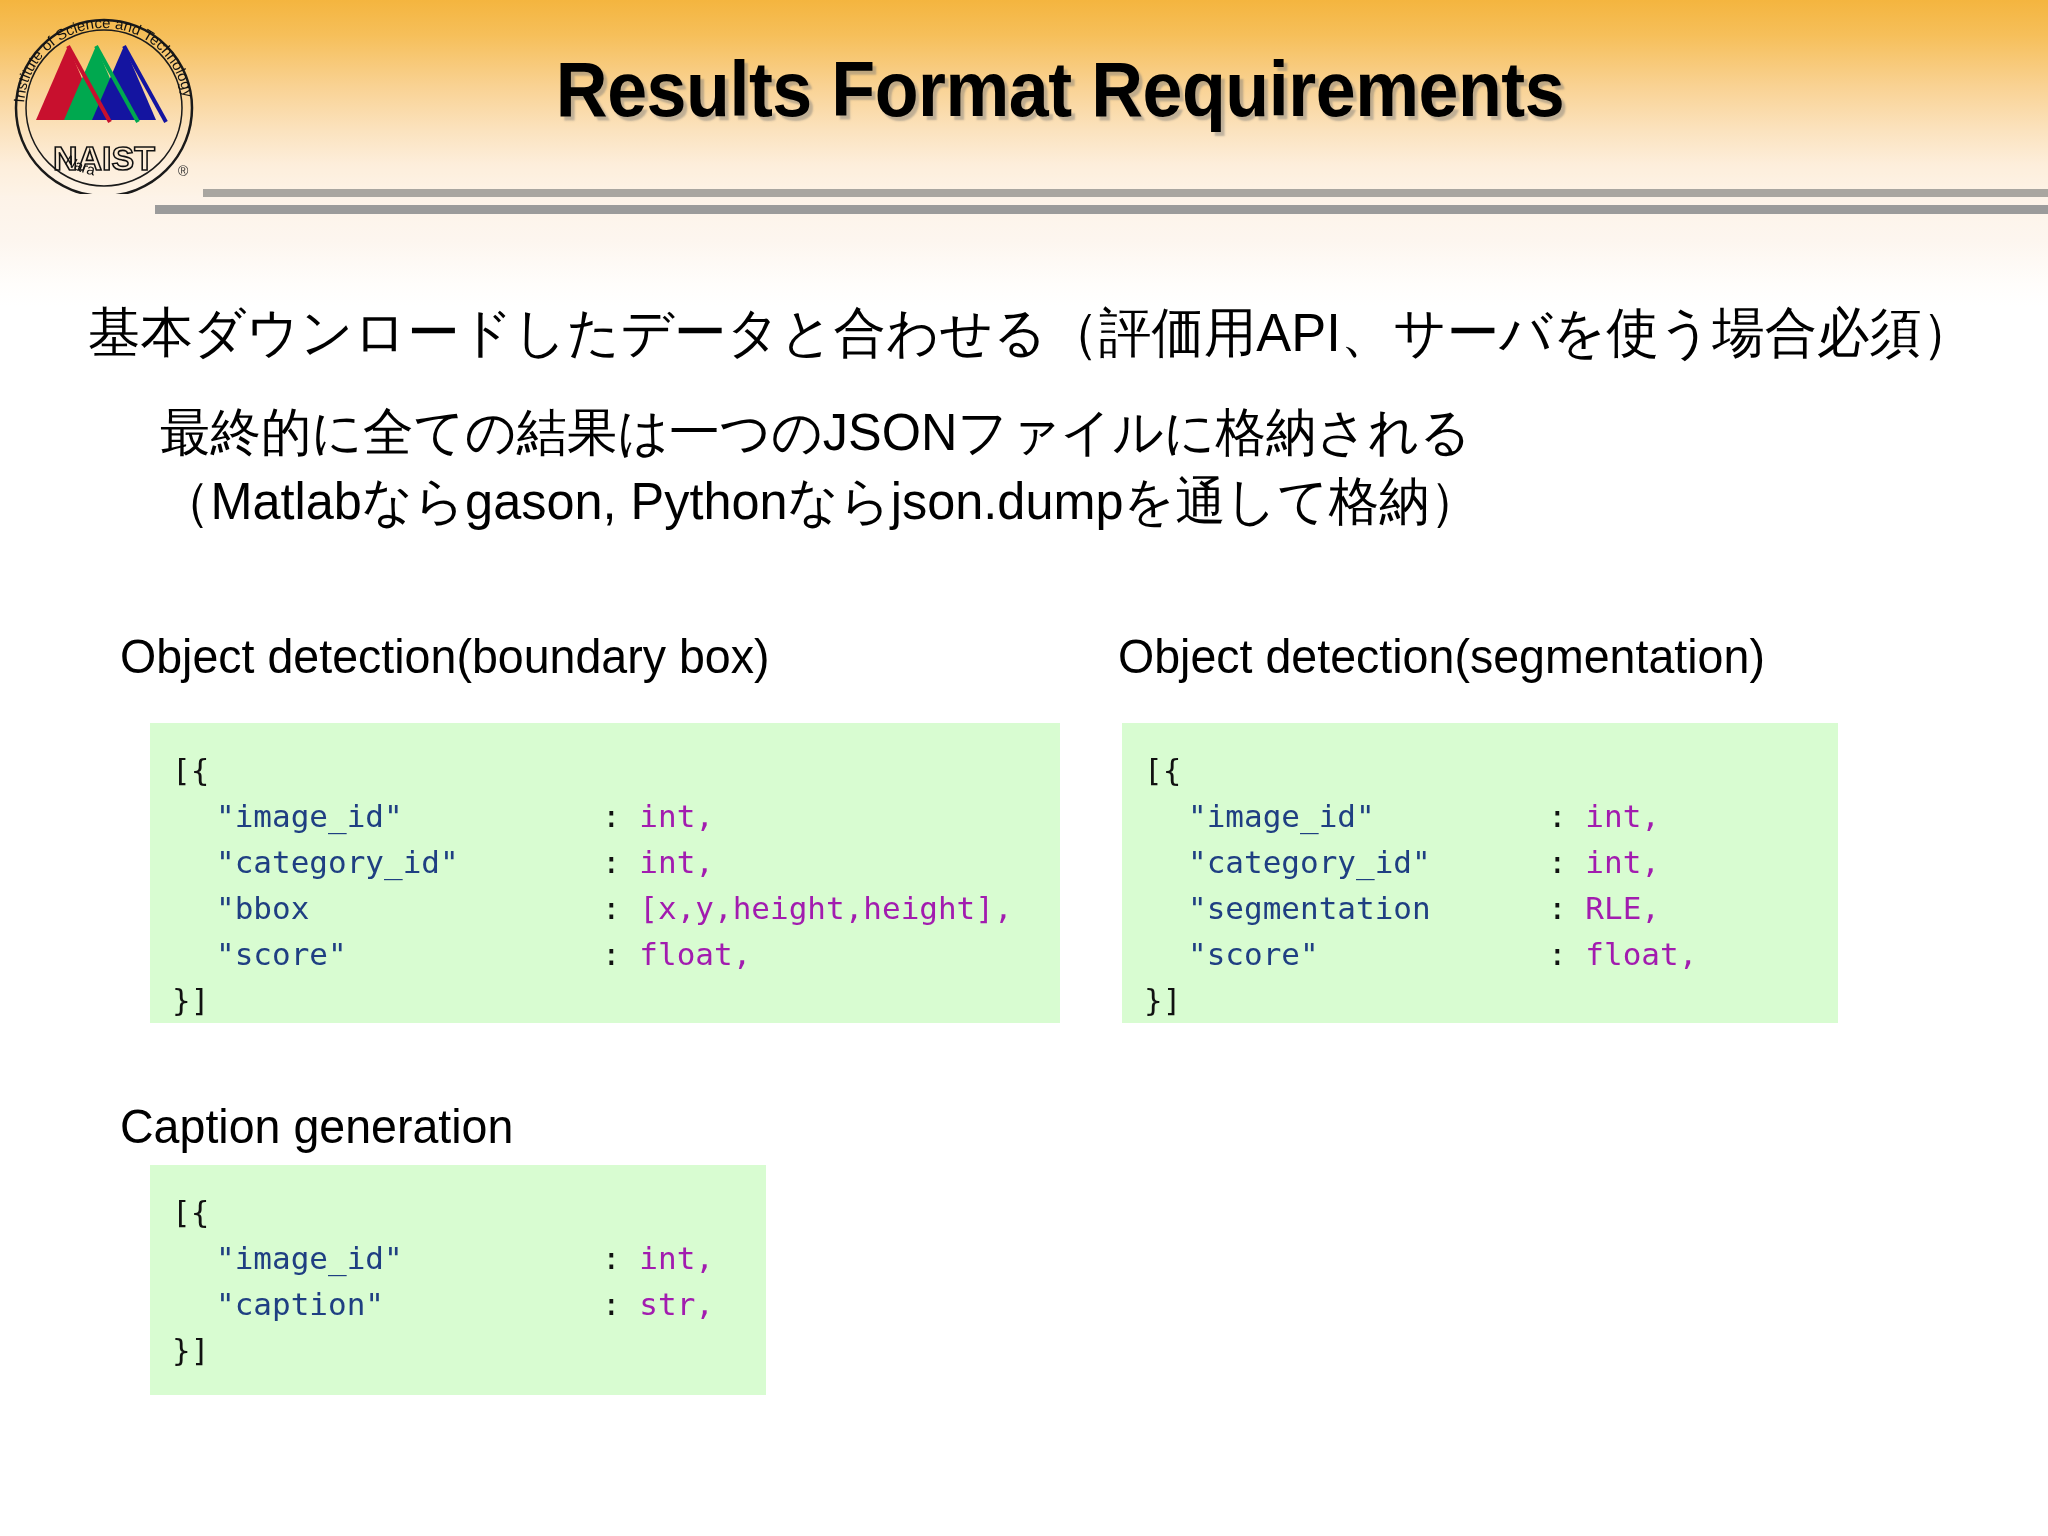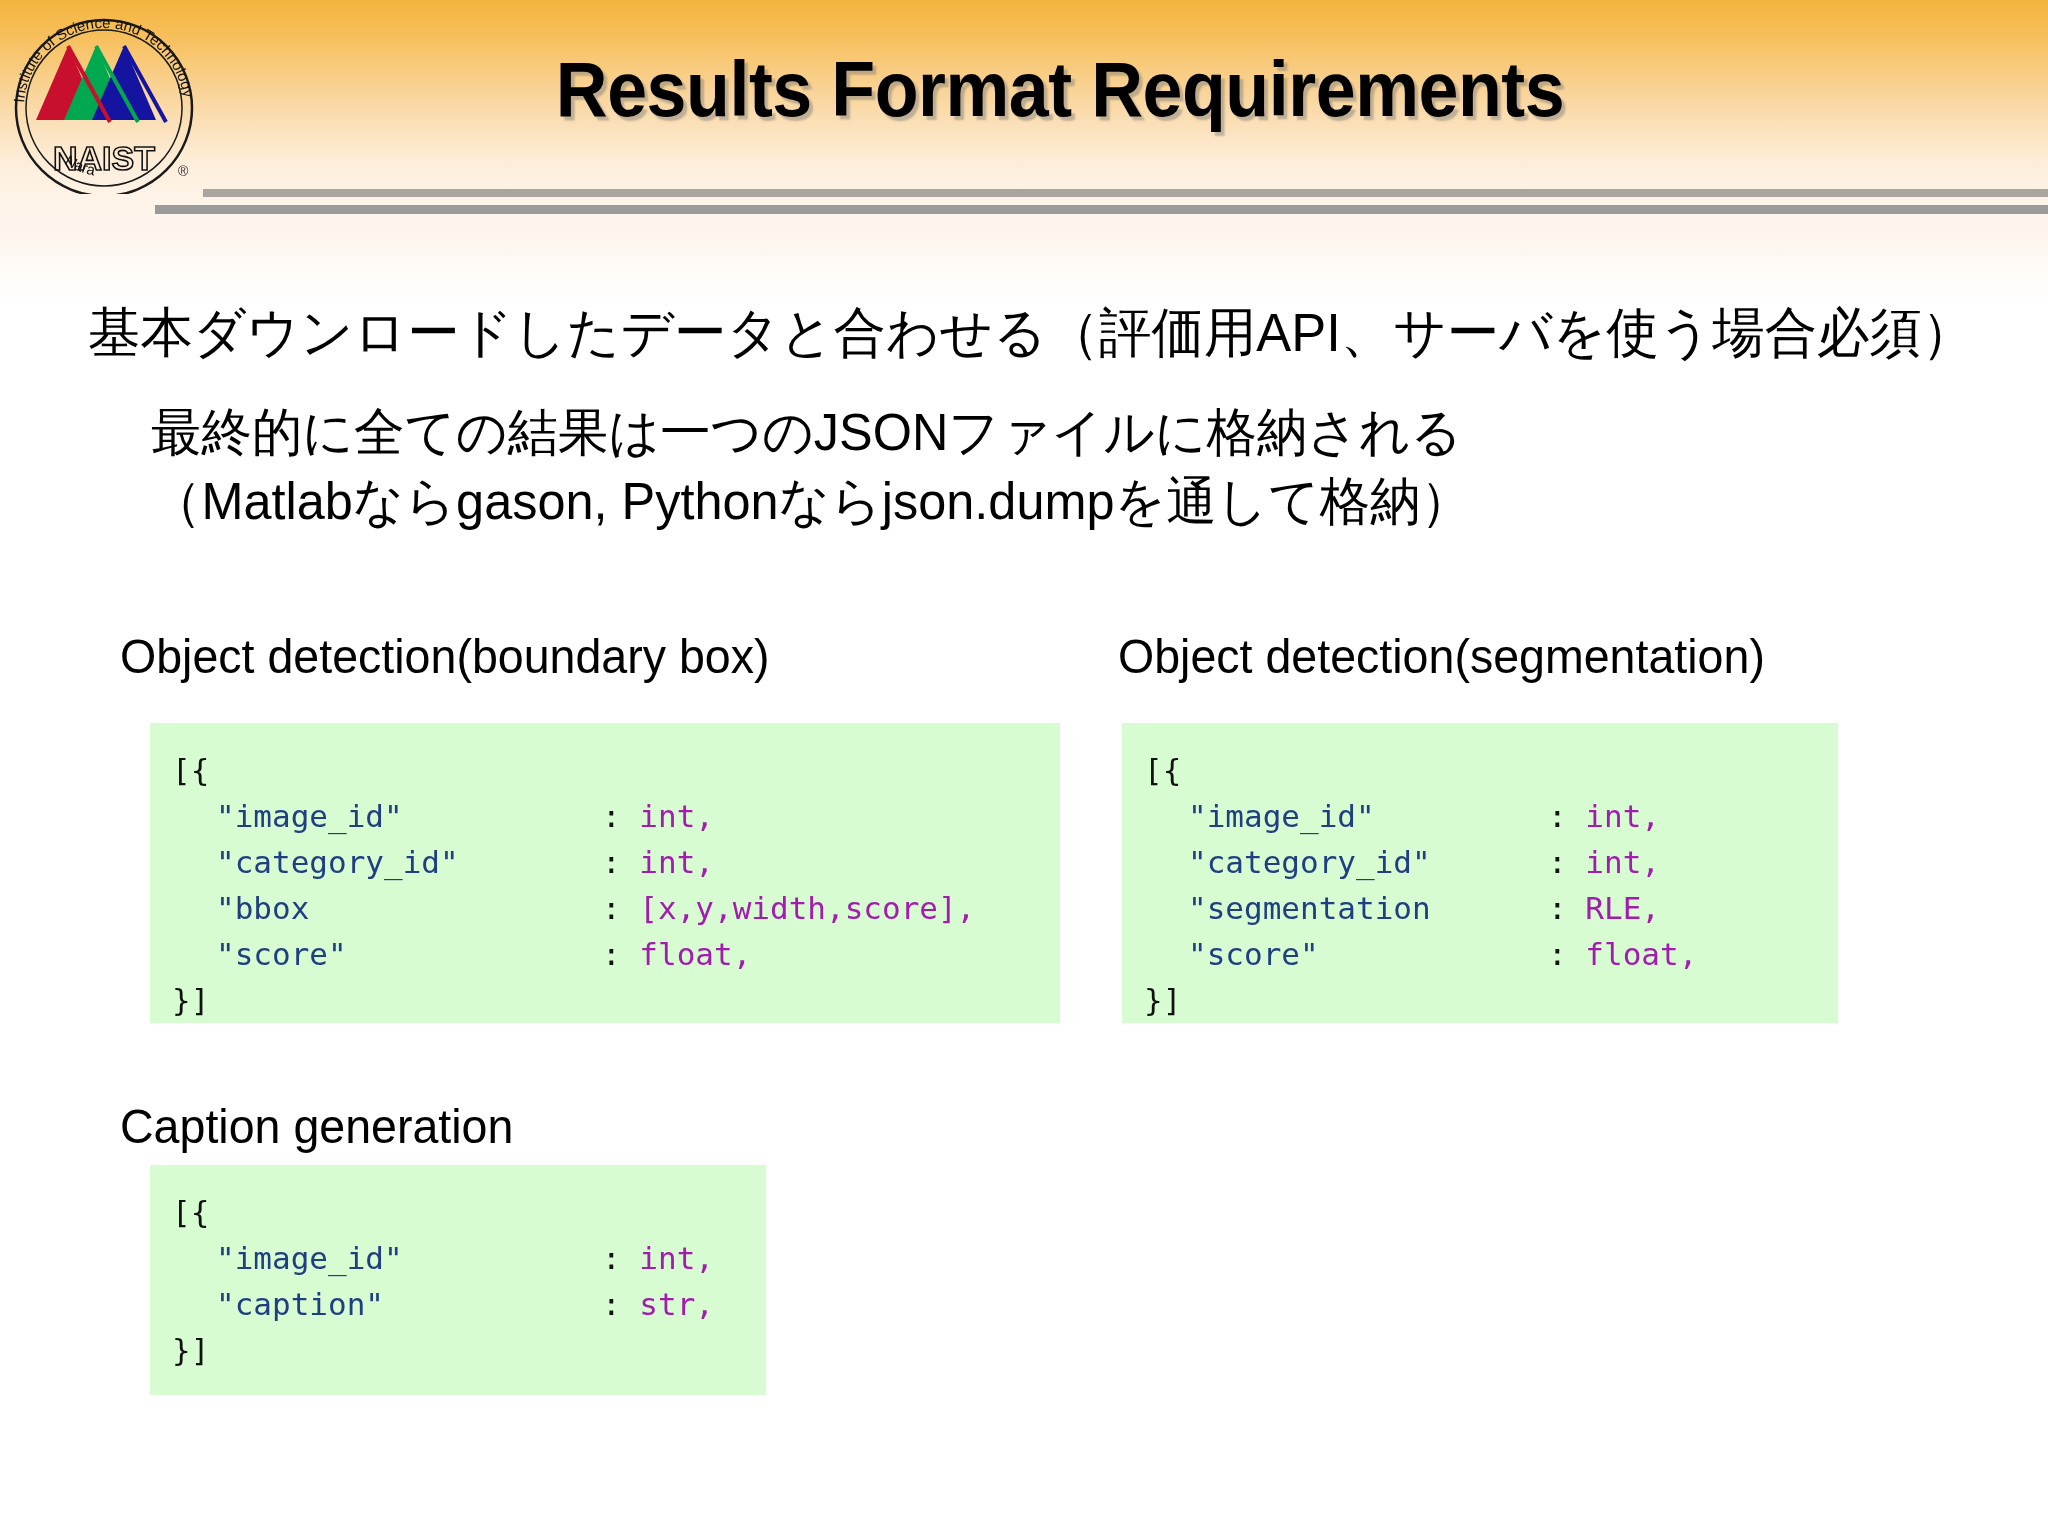--- a/index.html
+++ b/index.html
@@ -88,21 +88,21 @@
     left: 88px;
     top: 297px;
     font-size: 54px;
     color: #000000;
     white-space: nowrap;
     transform: scaleX(0.97);
     transform-origin: left top;
   }
   .jp-block-2 {
     position: absolute;
-    left: 151px;
+    left: 160px;
     top: 398px;
     font-size: 52px;
     color: #000000;
     line-height: 1.32;
     white-space: nowrap;
   }
   .jp-block-2 div { transform: scaleX(0.97); transform-origin: left top; }
 
   
   .sec-head {
@@ -187,21 +187,21 @@
   <div>最終的に全ての結果は一つのJSONファイルに格納される</div>
   <div>（Matlabならgason, Pythonならjson.dumpを通して格納）</div>
 </div>
 
 <div class="sec-head" id="head-bbox">Object detection(boundary box)</div>
 
 <div class="code-block" id="code-bbox">
   <div class="code-line"><span class="c-brace">[{</span></div>
   <div class="code-line"><span class="indent"></span><span class="c-key kw-col">"image_id"</span><span class="c-colon">:</span> <span class="c-val">int,</span></div>
   <div class="code-line"><span class="indent"></span><span class="c-key kw-col">"category_id"</span><span class="c-colon">:</span> <span class="c-val">int,</span></div>
-  <div class="code-line"><span class="indent"></span><span class="c-key kw-col">"bbox</span><span class="c-colon">:</span> <span class="c-val">[x,y,width,score],</span></div>
+  <div class="code-line"><span class="indent"></span><span class="c-key kw-col">"bbox</span><span class="c-colon">:</span> <span class="c-val">[x,y,height,height],</span></div>
   <div class="code-line"><span class="indent"></span><span class="c-key kw-col">"score"</span><span class="c-colon">:</span> <span class="c-val">float,</span></div>
   <div class="code-line"><span class="c-brace">}]</span></div>
 </div>
 
 <div class="sec-head" id="head-seg">Object detection(segmentation)</div>
 
 <div class="code-block" id="code-seg">
   <div class="code-line"><span class="c-brace">[{</span></div>
   <div class="code-line"><span class="indent"></span><span class="c-key kw-col-narrow">"image_id"</span><span class="c-colon">:</span> <span class="c-val">int,</span></div>
   <div class="code-line"><span class="indent"></span><span class="c-key kw-col-narrow">"category_id"</span><span class="c-colon">:</span> <span class="c-val">int,</span></div>

